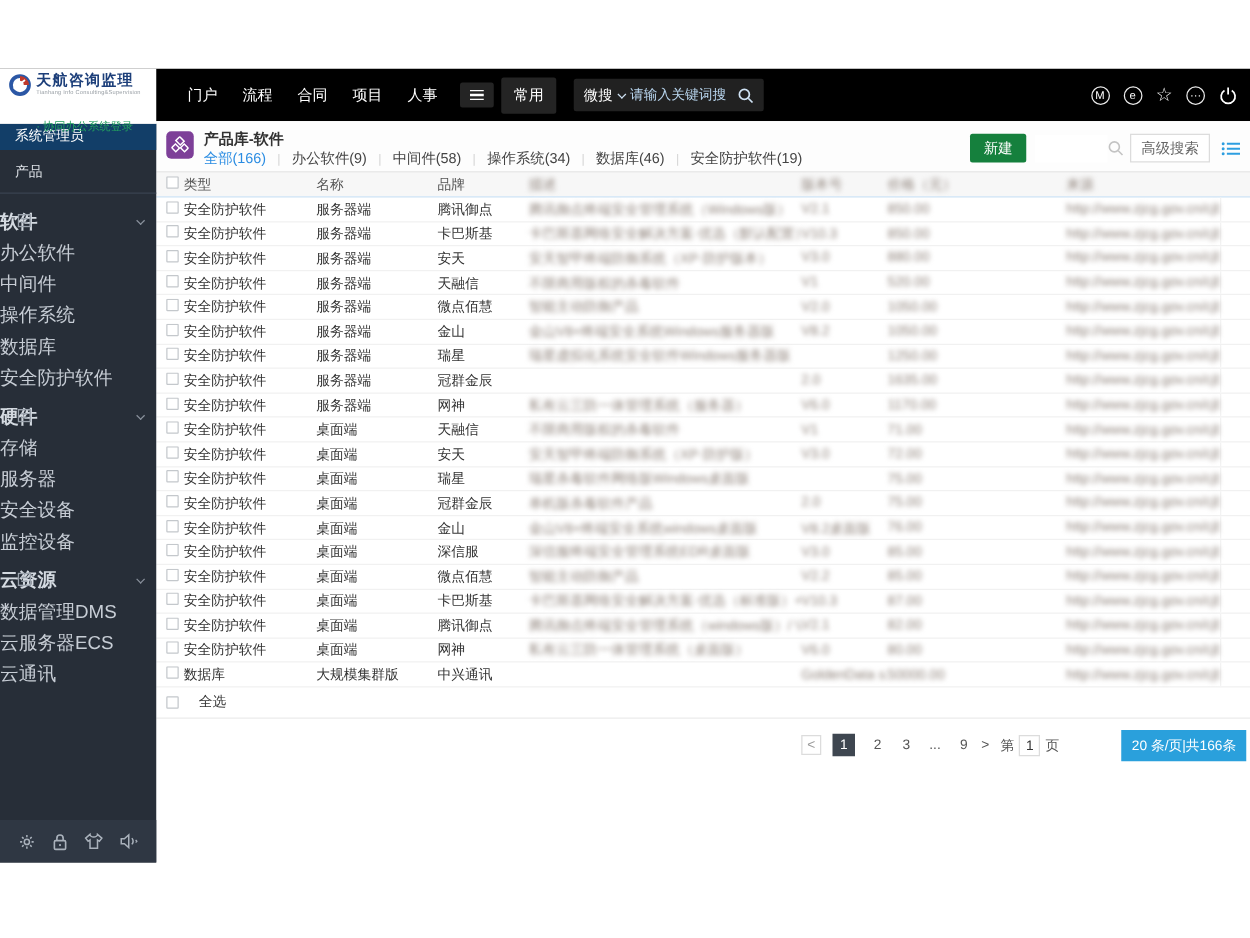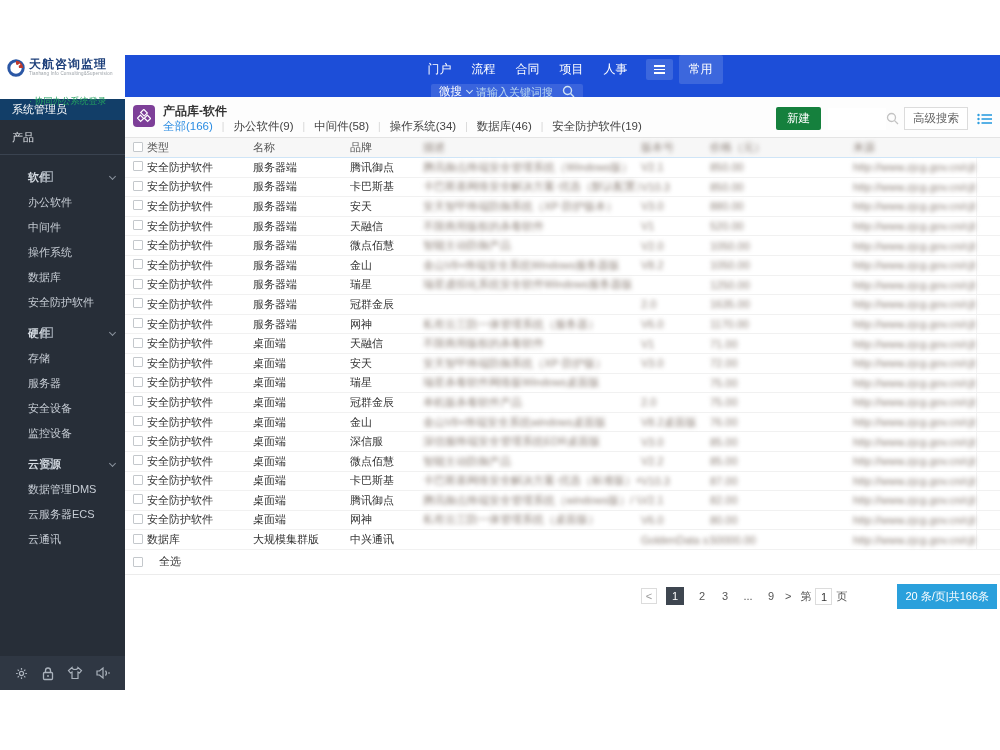--- a/index.html
+++ b/index.html
@@ -2,21 +2,21 @@
 <html><head>
 <meta charset="utf-8">
 <style>
   * { margin:0; padding:0; box-sizing:border-box; }
   html,body { background:#fff; }
   body { font-family:"Liberation Sans","DejaVu Sans",sans-serif; }
   .canvas { position:relative; width:1000px; height:750px; background:#fff; overflow:hidden; margin:0 auto; }
   .app { position:absolute; top:55px; left:0; width:1000px; height:635px; }
 
   
-  .topbar { position:absolute; top:0; left:0; right:0; height:42px; background:#1d4ed8; display:flex; align-items:center;flex-direction:column; }
+  .topbar { position:absolute; top:0; left:0; right:0; height:42px; background:#000000; display:flex; align-items:center; }
   .logo-box { position:absolute; top:0; left:0; width:125px; height:44px; background:#fff; z-index:3; padding:3px 6px 0 7px; }
   .logo-row { display:flex; align-items:flex-start; gap:4px; }
   .logo-mark { flex:0 0 auto; margin-top:1px; }
   .logo-texts { line-height:1; }
   .logo-title { font-size:12px; font-weight:bold; color:#1d3f7a; letter-spacing:1px; }
   .logo-sub { font-size:4.5px; color:#9aa0a6; margin-top:2px; letter-spacing:.2px; }
   .logo-login { font-size:9px; color:#23a05f; margin-top:18px; padding-left:22px; }
 
   .topnav { display:flex; align-items:center; margin-left:140px; gap:0; }
   .topnav .nav-link { color:#fff; font-size:12px; padding:5px 10px; cursor:pointer; white-space:nowrap; }
@@ -34,21 +34,21 @@
   .topicons { margin-left:auto; display:flex; align-items:center; gap:11px; padding-right:10px; }
   .ticon { width:15px; height:15px; border:1.2px solid rgba(255,255,255,.92); border-radius:50%; color:#fff; font-size:9px; line-height:13px; text-align:center; cursor:pointer; }
   .ticon.star { border:none; width:auto; height:auto; font-size:15px; line-height:15px; }
 
   
   .sidebar { position:absolute; top:44px; left:0; width:125px; height:591px; background:#272e38; z-index:2; }
   .role-bar { height:21px; background:#123e68; color:#fff; font-size:11px; line-height:21px; padding-left:12px; }
   .side-section { color:#dfe3e8; font-size:11px; padding:10px 12px 9px; }
   .side-divider { border:none; border-top:1px solid #3a4350; }
   .side-menu { padding-top:4px; }
-  .nav-item { display:flex; align-items:center; color:#c7cdd5; font-size:11px; height:25px; cursor:pointer; position:relative;margin-left:28px; }
+  .nav-item { display:flex; align-items:center; color:#c7cdd5; font-size:15px; height:25px; cursor:pointer; position:relative; }
   .nav-item.group { font-weight:bold; color:#d4dae1; height:26px; margin-top:5px; }
   .grp-icon { position:absolute; left:14px; top:7px; }
   .grp-chev { position:absolute; right:10px; top:10px; width:5px; height:5px; border-right:1.2px solid #8a929d; border-bottom:1.2px solid #8a929d; transform:rotate(45deg); }
   .side-bottom { position:absolute; bottom:0; left:0; width:125px; height:34px; background:#2f3743; display:flex; align-items:center; justify-content:space-around; padding:0 8px; }
   .side-bottom svg { cursor:pointer; }
 
   
   .main { position:absolute; top:42px; left:125px; right:0; bottom:0; background:#fff; }
   .page-head { position:relative; height:41px; border-bottom:1px solid #e4e4e4; background:#fdfdfd; }
   .prod-icon { position:absolute; left:8px; top:8px; width:22px; height:22px; background:#7d3f98; border-radius:4px; display:flex; align-items:center; justify-content:center; }

